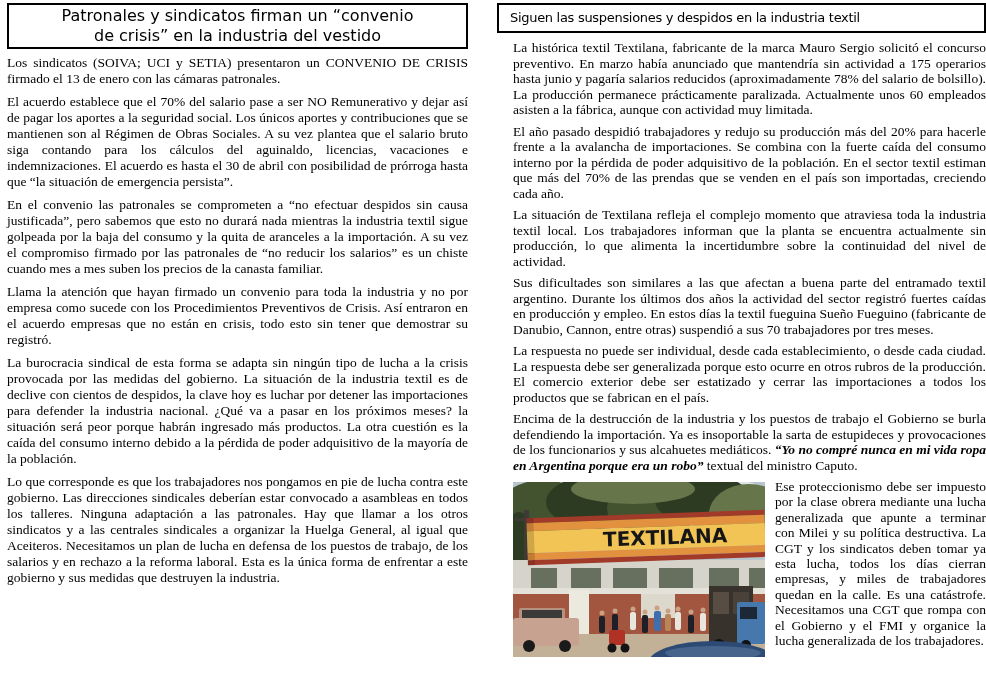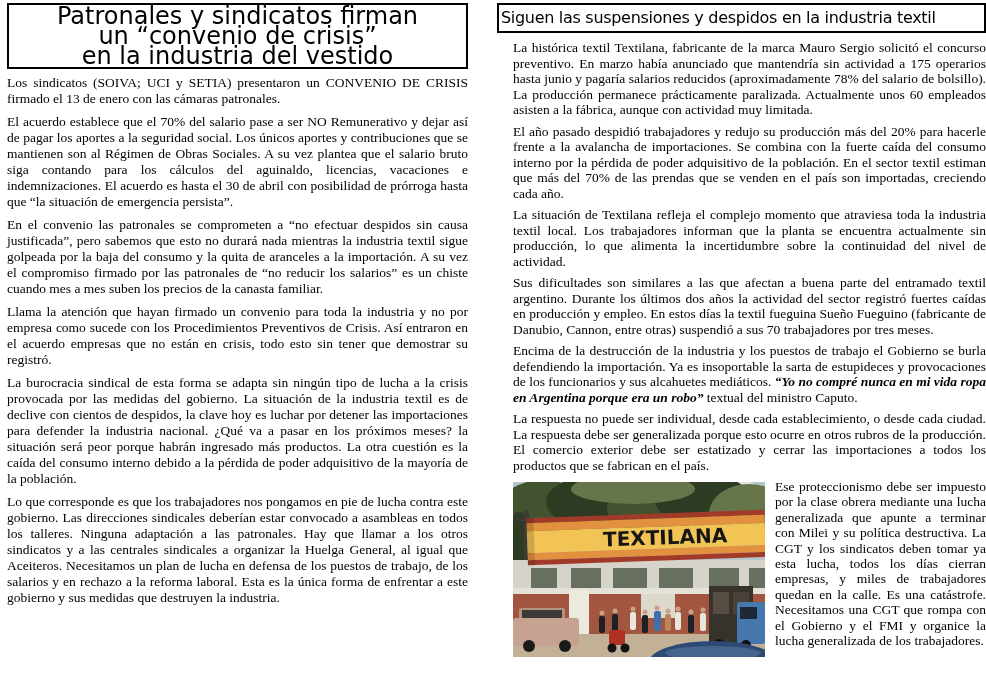--- a/index.html
+++ b/index.html
@@ -4,23 +4,23 @@
 <style>
   html,body{margin:0;padding:0;}
   body{background:#ffffff;}
   .page{position:relative;width:986px;height:682px;background:#ffffff;overflow:hidden;
         color:#000;font-family:"Liberation Serif",serif;}
   .col{position:absolute;top:3px;}
   .col-left{left:7px;width:461px;}
   .col-right{left:497px;width:489px;}
   .headline-box{border:2px solid #000;box-sizing:border-box;background:#fff;}
   .headline-left{text-align:center;font-family:"DejaVu Sans",sans-serif;
-                 font-size:24px;line-height:20px;padding:1px 2px;text-wrap:balance;}
-  .headline-right{font-family:"DejaVu Sans",sans-serif;font-size:16px;line-height:26px;
-                  letter-spacing:-0.3px;white-space:nowrap;overflow:hidden;padding:0 2px;}
+                 font-size:16px;line-height:20px;padding:1px 2px;text-wrap:balance;}
+  .headline-right{font-family:"DejaVu Sans",sans-serif;font-size:13px;line-height:26px;
+                  letter-spacing:-0.3px;white-space:nowrap;overflow:hidden;padding:0 11px;}
   .body-text{font-size:13.5px;line-height:16px;text-align:justify;}
   .col-left .body-text{margin-top:6px;}
   .body-text p{margin:0 0 7px 0;}
   .col-right .body-text{margin:7px 0 0 16px;line-height:15.5px;}
   .col-right .body-text p{margin:0 0 6px 0;}
   .run-b{font-weight:normal;}
   .run-bi{font-weight:bold;font-style:italic;}
   .wrap-section{margin-left:16px;}
   .photo-svg{float:left;width:252px;height:175px;margin:3px 10px 0 0;display:block;}
   .wrap-par{font-size:13.5px;line-height:15.4px;text-align:justify;margin:0;}
@@ -42,22 +42,22 @@
       </div>
   </section>
 
   <section class="col col-right">
     <div class="headline-box headline-right">Siguen las suspensiones y despidos en la industria textil</div>
     <div class="body-text">
         <p><span>La histórica textil Textilana, fabricante de la marca Mauro Sergio solicitó el concurso preventivo. En marzo había anunciado que mantendría sin actividad a 175 operarios hasta junio y pagaría salarios reducidos (aproximadamente 78% del salario de bolsillo). La producción permanece prácticamente paralizada. Actualmente unos 60 empleados asisten a la fábrica, aunque con actividad muy limitada.</span></p>
         <p><span>El año pasado despidió trabajadores y redujo su producción más del 20% para hacerle frente a la avalancha de importaciones. Se combina con la fuerte caída del consumo interno por la pérdida de poder adquisitivo de la población. En el sector textil estiman que más del 70% de las prendas que se venden en el país son importadas, creciendo cada año.</span></p>
         <p><span>La situación de Textilana refleja el complejo momento que atraviesa toda la industria textil local. Los trabajadores informan que la planta se encuentra actualmente sin producción, lo que alimenta la incertidumbre sobre la continuidad del nivel de actividad.</span></p>
         <p><span>Sus dificultades son similares a las que afectan a buena parte del entramado textil argentino. Durante los últimos dos años la actividad del sector registró fuertes caídas en producción y empleo. En estos días la textil fueguina Sueño Fueguino (fabricante de Danubio, Cannon, entre otras) suspendió a sus 70 trabajadores por tres meses.</span></p>
+        <p><span>La respuesta no puede ser individual, desde cada establecimiento, o desde cada ciudad. La respuesta debe ser generalizada porque esto ocurre en otros rubros de la producción. </span><span class="run-b">El comercio exterior debe ser estatizado y cerrar las importaciones a todos los productos que se fabrican en el país.</span></p>
         <p><span>Encima de la destrucción de la industria y los puestos de trabajo el Gobierno se burla defendiendo la importación. Ya es insoportable la sarta de estupideces y provocaciones de los funcionarios y sus alcahuetes mediáticos. </span><span class="run-bi">“Yo no compré nunca en mi vida ropa en Argentina porque era un robo”</span><span> textual del ministro Caputo.</span></p>
-        <p><span>La respuesta no puede ser individual, desde cada establecimiento, o desde cada ciudad. La respuesta debe ser generalizada porque esto ocurre en otros rubros de la producción. </span><span class="run-b">El comercio exterior debe ser estatizado y cerrar las importaciones a todos los productos que se fabrican en el país.</span></p>
       </div>
 
     <div class="wrap-section">
       <svg class="photo-svg" viewBox="0 0 252 175" preserveAspectRatio="none">
 
         <rect x="0" y="0" width="252" height="175" fill="#b7c6cd"></rect>
         <ellipse cx="215" cy="8" rx="34" ry="10" fill="#dfe5e7"></ellipse>
 
         <g>
           <ellipse cx="30" cy="30" rx="46" ry="32" fill="#44532f"></ellipse>

